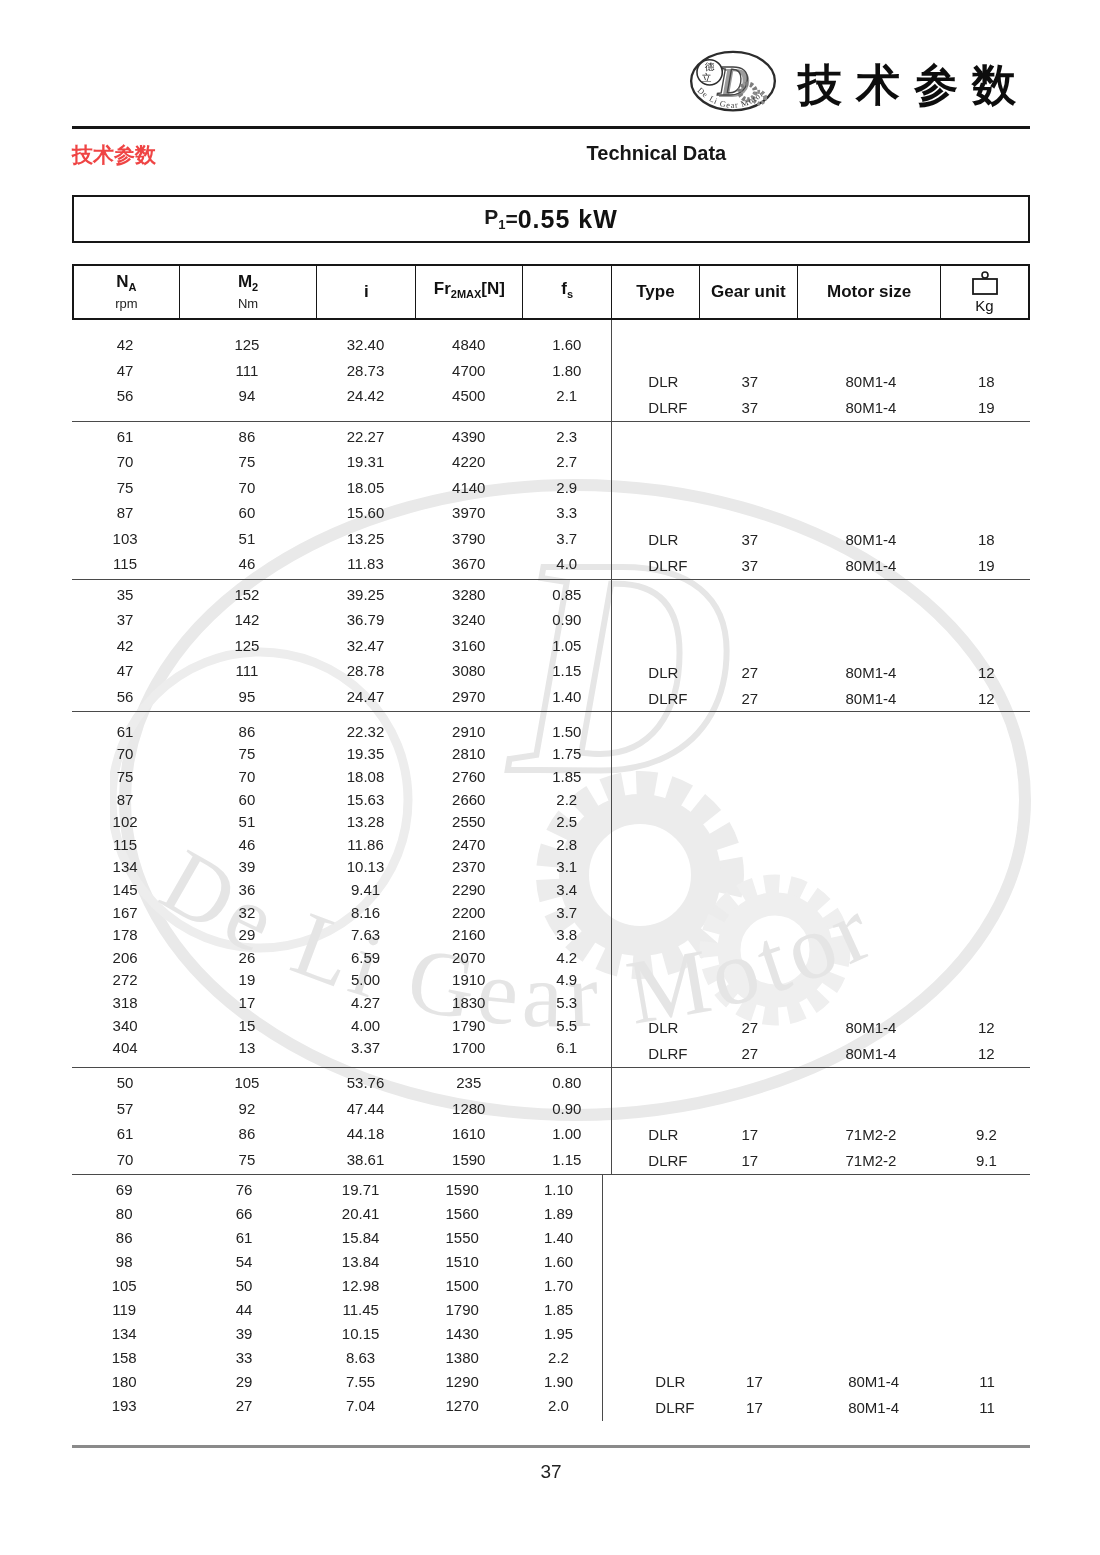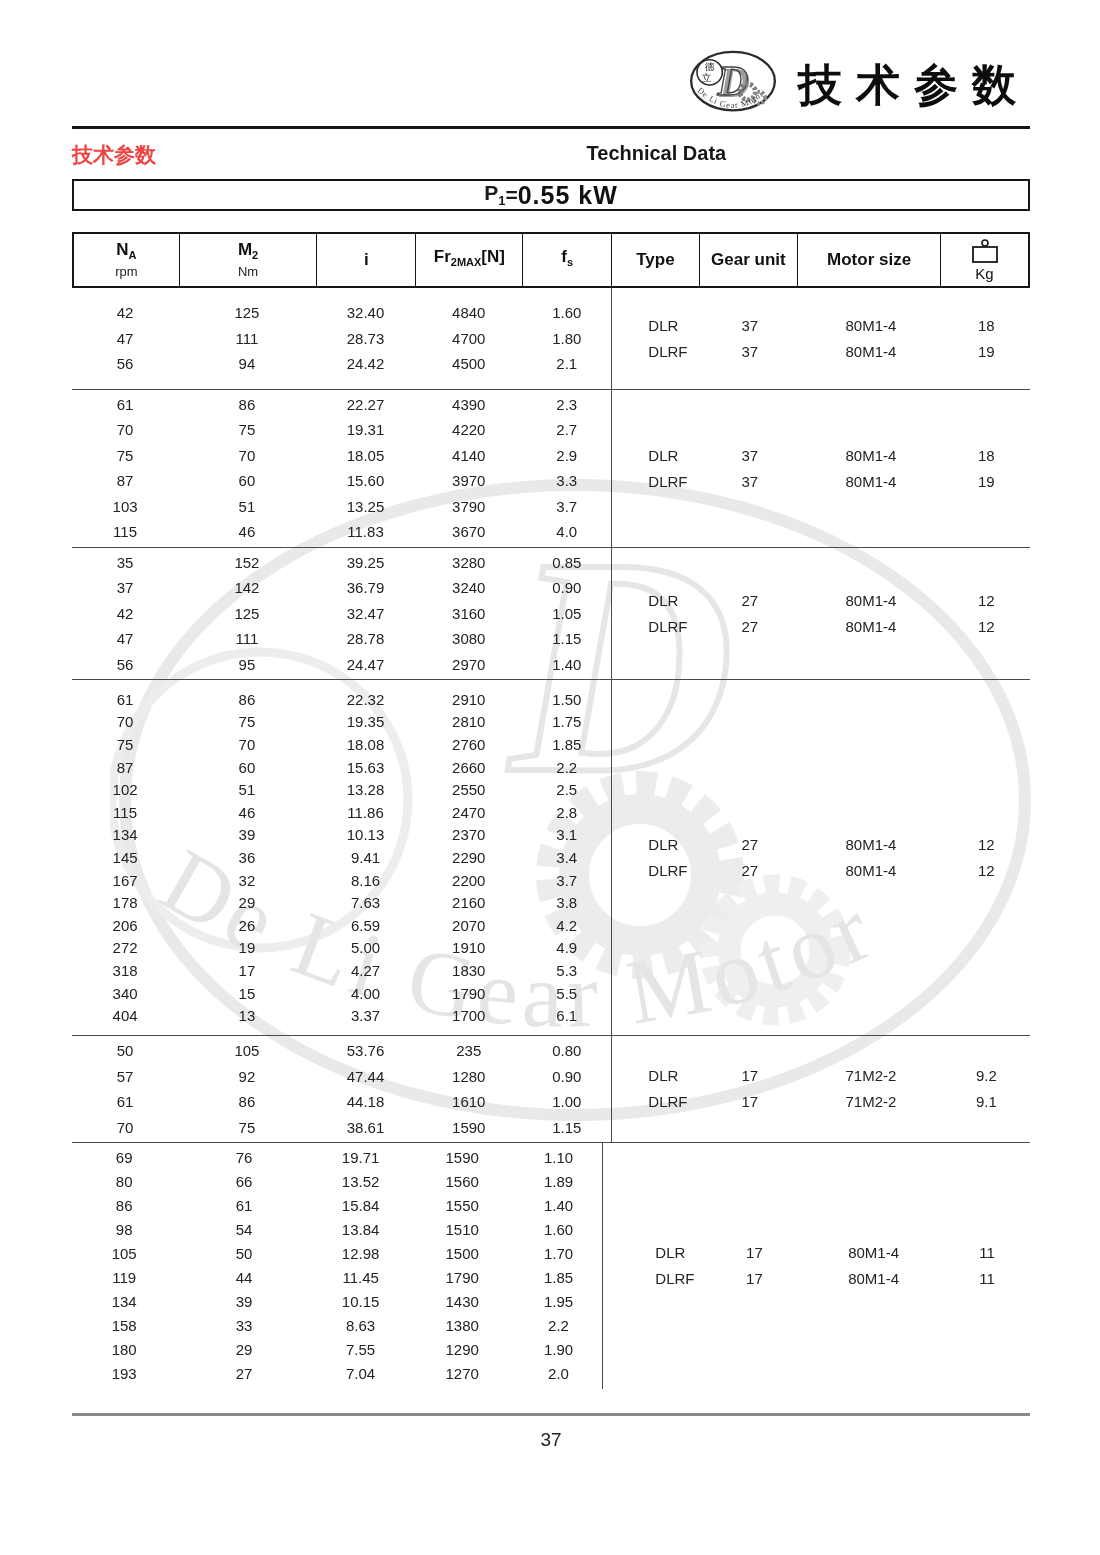--- a/index.html
+++ b/index.html
@@ -16,21 +16,21 @@
   .brand-logo { width:94px; height:74px; }
   .brand-name { font-family:"Liberation Serif", serif; font-weight:bold; font-size:44px; letter-spacing:14px; color:#0d0d0d; margin-left:18px; white-space:nowrap; }
 
   .top-rule { height:3px; background:#161616; margin-top:4px; }
 
   .subtitle-row { position:relative; margin-top:10px; height:32px; }
   .subtitle-cn { position:absolute; left:0; top:2px; font-size:21px; font-weight:bold; color:#ef4444; }
   .subtitle-en { position:absolute; left:61%; transform:translateX(-50%); top:3px; font-size:20px; font-weight:bold; color:#161616; }
 
   
-  .power-box { margin-top:8px; height:32px; border:2px solid #161616; display:flex; align-items:center; justify-content:center; }
+  .power-box { margin-top:24px; height:48px; border:2px solid #161616; display:flex; align-items:center; justify-content:center; }
   .power-prefix { font-size:21px; font-weight:bold; color:#1a1a1a; }
   .power-prefix sub { font-size:13px; }
   .power-eq { font-size:21px; font-weight:bold; color:#1a1a1a; }
   .power-value { font-size:25px; font-weight:800; color:#111; letter-spacing:1px; }
 
   
   .thead { margin-top:21px; height:56px; border:2px solid #161616; display:grid;
            grid-template-columns:11.1% 14.4% 10.4% 11.2% 9.3% 9.2% 10.3% 15.0% 9.1%; }
   .th { border-right:1.5px solid #161616; display:flex; flex-direction:column; align-items:center; justify-content:center; }
   .th:last-child { border-right:none; }
@@ -38,21 +38,21 @@
   .th-main sub { font-size:11px; }
   .th-unit { font-size:13px; color:#222; line-height:15px; }
   .th-kg-label { font-size:15px; color:#111; line-height:15px; margin-top:1px; }
   .weight-glyph { display:block; }
 
   
   .tbody { }
   .section { display:flex; border-bottom:1px solid #4a4a4a; }
   .section:last-child { border-bottom:none;gap:16px; }
   .sec-left { width:56.4%; border-right:1px solid #4a4a4a; }
-  .sec-right { width:43.6%; display:flex; align-items:center; }
+  .sec-right { width:43.6%; display:flex; align-items:flex-end; }
   .variants-block { width:100%; }
   .trow { display:grid; grid-template-columns:19.68% 25.53% 18.44% 19.86% 16.49%; height:25.5px; align-items:center; }
   .section.compact .trow { height:22.6px; }
   .section.mid .trow { height:24px; }
   .td { text-align:center; font-size:15px; color:#232323; }
   .vrow { display:grid; grid-template-columns:21.1% 23.62% 34.4% 20.87%; height:26px; align-items:center; }
   .vd { text-align:center; font-size:15px; color:#232323; }
   .vd-type { text-align:left; padding-left:36px; }
 
   .footer-rule { height:3px; background:#8a8a8a; margin-top:24px; }
@@ -492,21 +492,21 @@
             <div class="trow">
               <div class="td">69</div>
               <div class="td">76</div>
               <div class="td">19.71</div>
               <div class="td">1590</div>
               <div class="td">1.10</div>
             </div>
             <div class="trow">
               <div class="td">80</div>
               <div class="td">66</div>
-              <div class="td">13.52</div>
+              <div class="td">20.41</div>
               <div class="td">1560</div>
               <div class="td">1.89</div>
             </div>
             <div class="trow">
               <div class="td">86</div>
               <div class="td">61</div>
               <div class="td">15.84</div>
               <div class="td">1550</div>
               <div class="td">1.40</div>
             </div>

